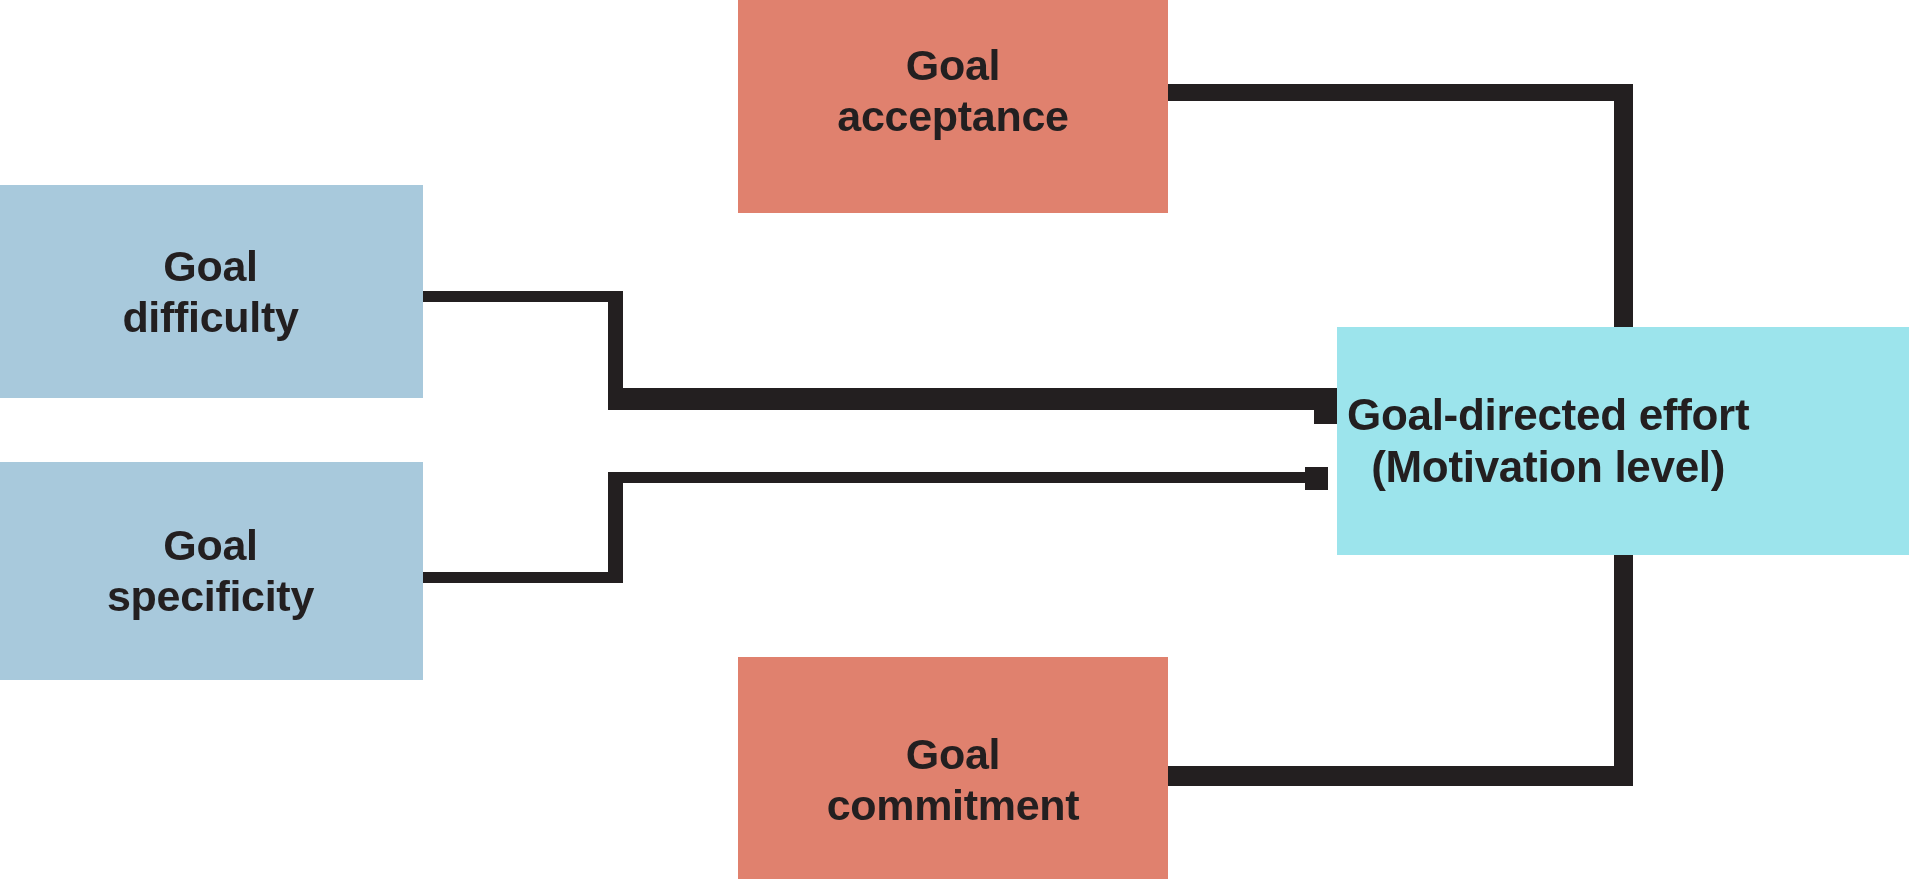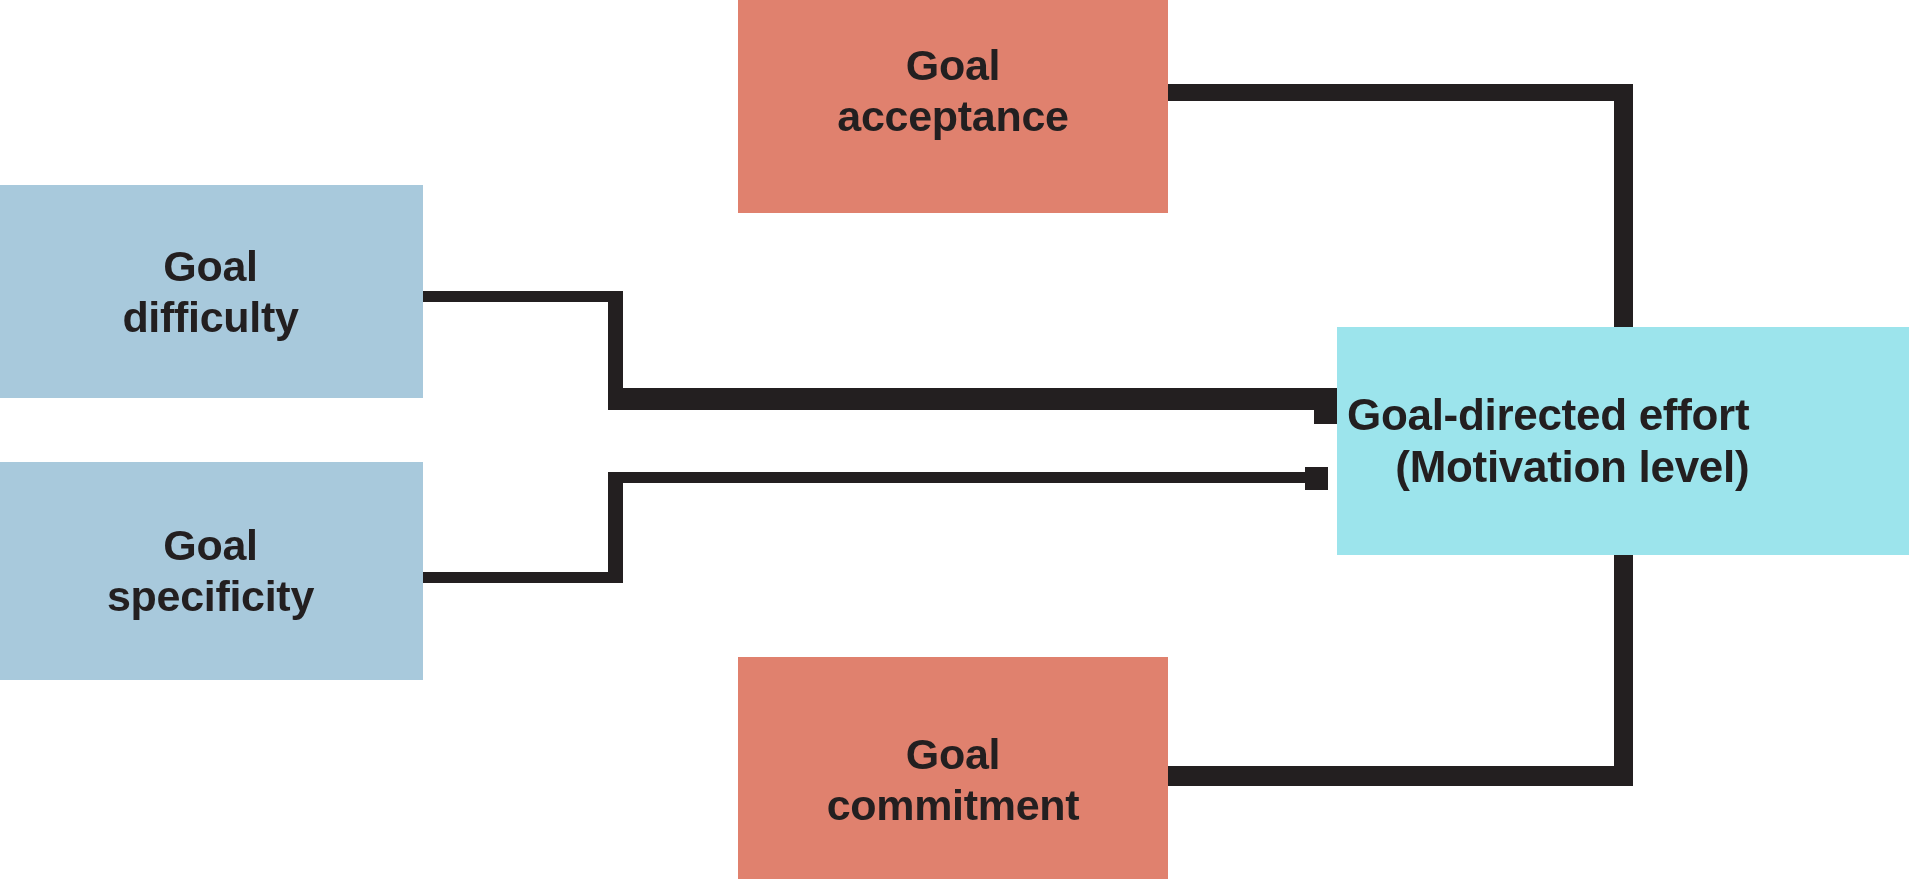--- a/index.html
+++ b/index.html
@@ -63,21 +63,20 @@
     font-size: 43px;
   }
   #node-goal-directed-effort {
     left: 1337px; top: 327px;
     width: 600px; height: 228px;
     background: #9ce4ec;
     font-size: 44px;
     justify-content: flex-start;
   }
   #node-goal-directed-effort .node-label {
-    text-align: right;
   }
 
   
   .seg {
     position: absolute;
     background: #231f20;
     z-index: 2;
   }
   .seg.thin { background: #231f20; }
 

